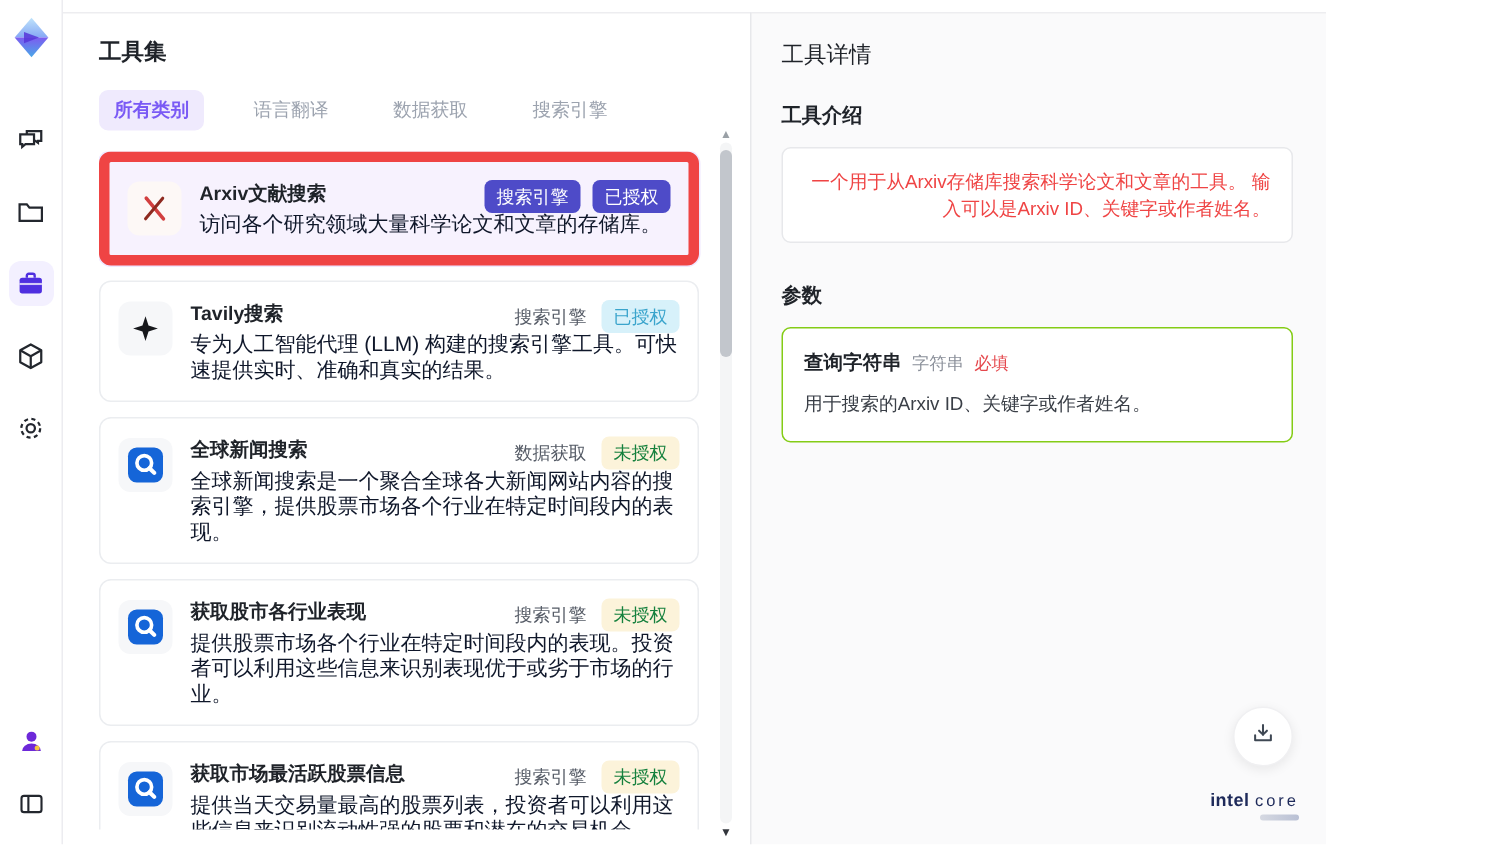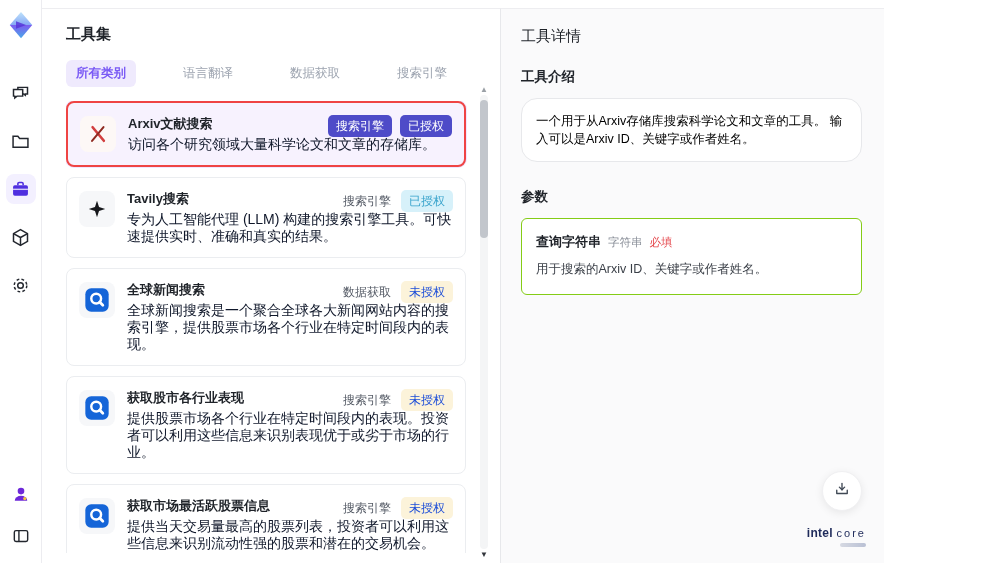--- a/index.html
+++ b/index.html
@@ -16,56 +16,56 @@
   .side-btn { width:30px; height:30px; display:flex; align-items:center; justify-content:center;
     border-radius:8px; cursor:pointer; }
   .side-btn.active { background:#f3f0ff; }
   .side-btn svg { display:block; }
   .side-bottom { margin-top:auto; display:flex; flex-direction:column; gap:12px; align-items:center; }
 
   
   .list-panel { width:458px; flex:0 0 458px; position:relative; margin-top:8px;
     border-top:1px solid #ededf0; padding:16px 0 0 24px; }
   .list-title { font-size:15px; font-weight:bold; margin-bottom:16px; }
-  .tabs { display:flex; gap:37px; align-items:center; margin-bottom:14px; }
+  .tabs { display:flex; gap:23px; align-items:center; margin-bottom:14px; }
   .tab { font-size:12.5px; color:#9ca3af; cursor:pointer; padding:5px 10px; border-radius:6px; white-space:nowrap; }
   .tab.active { background:#efeafd; color:#7a5af5; font-weight:bold; }
 
   .cards { height:452px; overflow:hidden; padding-right:34px; display:flex; flex-direction:column; gap:10px; }
   .card { position:relative; background:#fff; border:1px solid #ebedf0; border-radius:8px;
     padding:12px 12px 12px 60px; min-height:60px; cursor:pointer; flex:0 0 auto; }
-  .card.selected { background:#f7f2fe; border:2px solid #ef4444; box-shadow:0 0 0 1px #efe7ff; }
+  .card.selected { background:#f7f2fe; border:7px solid #ef4444; box-shadow:0 0 0 1px #efe7ff; }
   .icon-box { position:absolute; left:12px; top:13px; width:36px; height:36px; border-radius:8px;
     background:#f6f7f9; display:flex; align-items:center; justify-content:center; overflow:hidden; }
   .card.selected .icon-box { background:#fdf8f6; }
   .card-title { font-size:13px; font-weight:bold; line-height:18px; margin-bottom:3px; padding-right:130px; }
   .card-desc { font-size:14px; color:#0f172a; line-height:17px; }
   .card-badges { position:absolute; right:12px; top:12px; display:flex; gap:8px; align-items:center; }
   .badge { font-size:12px; line-height:1; padding:5px 8px; border-radius:5px; white-space:nowrap; }
   .badge.v-solid { background:#4e4bc8; color:#fff; }
   .badge.v-plain { background:transparent; color:#555b66; padding:5px 2px; }
   .badge.v-blue { background:#d7f1fa; color:#3aa4cc; }
-  .badge.v-yellow { background:#fcf3da; color:#1d4ed8; }
+  .badge.v-yellow { background:#fcf3da; color:#15803d; }
 
   
   .scrollbar { position:absolute; right:12px; top:86px; bottom:14px; width:8px;
     background:#f4f5f6; border-radius:4px; cursor:pointer; }
   .scroll-thumb { position:absolute; top:5px; left:0; width:8px; height:138px;
     background:#c2c6cc; border-radius:4px; }
   .scroll-arrow { position:absolute; right:10px; font-size:8px; color:#32363c; width:12px; text-align:center; }
   .scroll-arrow.up { top:76px; color:#9aa0a6; }
   .scroll-arrow.down { bottom:4px; }
 
   
   .detail-panel { flex:1; margin-top:8px; border-top:1px solid #ededf0; border-left:1px solid #e7e8eb;
     background:#fafafb; padding:18px 22px 0 20px; position:relative; }
   .detail-title { font-size:15px; font-weight:normal; margin-bottom:22px; }
   .section-heading { font-size:13.5px; font-weight:bold; margin-bottom:12px; }
-  .intro-box { background:#fff; border:1px solid #e7e8eb; border-radius:16px; padding:13px 14px;
-    font-size:12.5px; color:#000000; line-height:18px; margin-bottom:26px; }
+  .intro-box { background:#fff; border:1px solid #e7e8eb; border-radius:6px; padding:13px 14px;
+    font-size:12.5px; color:#ef4444; line-height:18px; margin-bottom:26px;text-align:right; }
   .param-box { background:#fff; border:1px solid #84cc16; border-radius:6px; padding:14px 14px 16px; }
   .param-head { display:flex; align-items:baseline; gap:7px; margin-bottom:10px; }
   .param-name { font-size:13px; font-weight:bold; }
   .param-type { font-size:11.5px; color:#8a8f99; }
   .param-required { font-size:11.5px; color:#e5484d; }
   .param-desc { font-size:12.5px; color:#3a3f47; }
 
   
   .download-fab { position:absolute; right:22px; bottom:52px; width:40px; height:40px; border-radius:50%;
     background:#fff; border:1px solid #f0f0f2; box-shadow:0 2px 8px rgba(0,0,0,.08);

